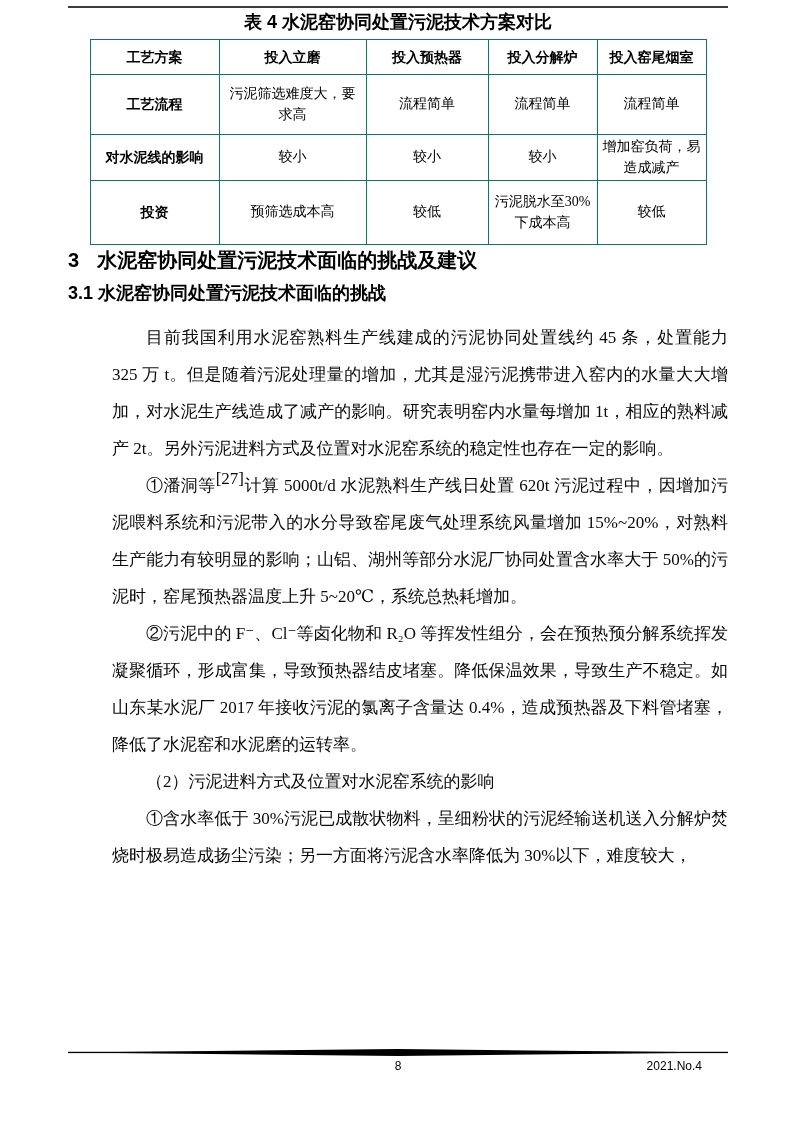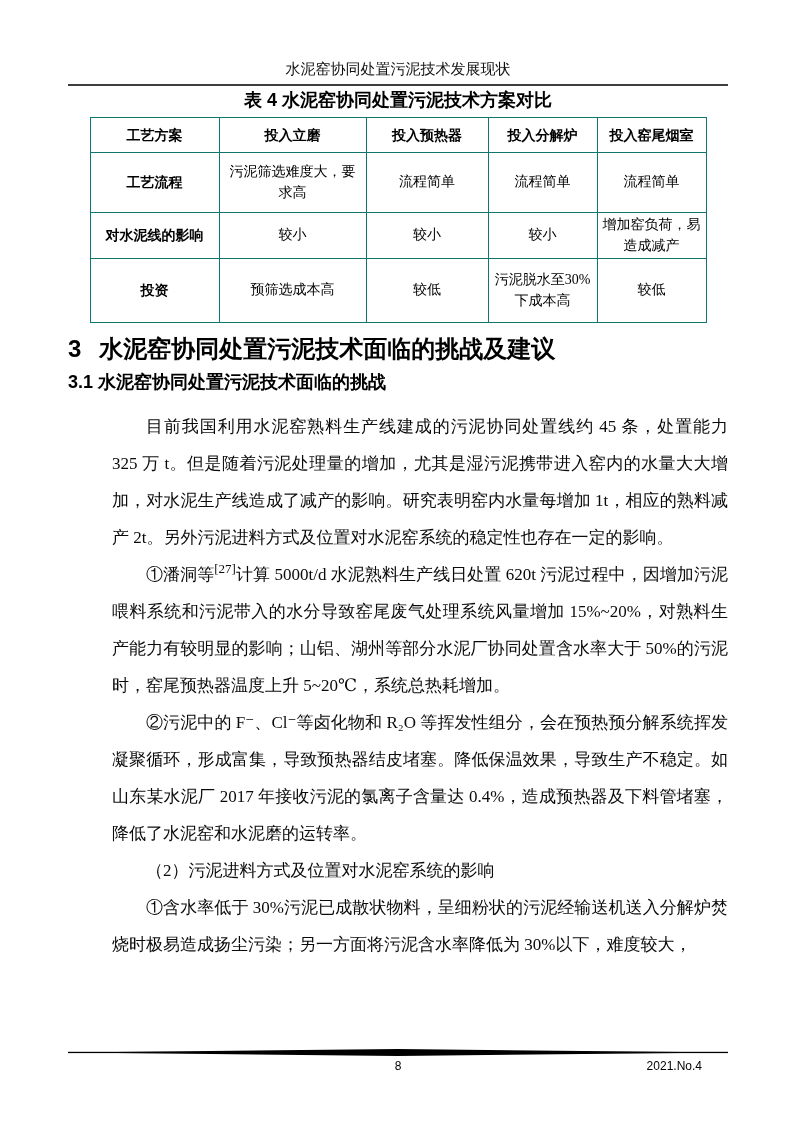--- a/index.html
+++ b/index.html
@@ -55,24 +55,24 @@
     font-weight: bold;
     font-size: 14px;
   }
   tr.r-head   { height: 35px; }
   tr.r-flow   { height: 60px; padding-left: 41px; }
   tr.r-impact { height: 46px; }
   tr.r-invest { height: 64px; }
   tr.r-env    { height: 51px; }
 
   .h1 {
-    margin-top: 13px;
+    margin-top: 2px;
     font-family: "Liberation Sans", "DejaVu Sans", sans-serif;
     font-weight: bold;
-    font-size: 24px;
+    font-size: 20px;
     line-height: 26px;
     color: #000;
   }
   .h1 .h1-num { margin-right: 18px; }
   .h2 {
     margin-top: 7px;
     font-family: "Liberation Sans", "DejaVu Sans", sans-serif;
     font-weight: bold;
     font-size: 18px;
     line-height: 26px;
@@ -81,21 +81,21 @@
   .bodytext { margin-top: 13px; }
   .bodytext p {
     font-size: 17px;
     line-height: 37px;
     text-align: justify;
     text-indent: 2em;
     color: #0a0a0a;
     margin-left: 44px;
   }
   .sup {
-    font-size: 13px;
+    font-size: 17px;
     vertical-align: super;
     line-height: 0;
   }
 
   .footer {
     position: absolute;
     left: 68px; right: 65px;
     top: 1048px;
   }
   .footer-rule-svg { display: block; width: 100%; height: 9px; }
@@ -108,21 +108,20 @@
   }
   .page-num { text-align: center; }
   .issue { position: absolute; right: 26px; top: 0; }
 </style>
 </head>
 <body>
 
 <div class="page">
   <div class="content">
 
-    <div class="doc-header">水泥窑协同处置污泥技术发展现状</div>
     <div class="header-rule"></div>
 
     <div class="table-caption">表 4 水泥窑协同处置污泥技术方案对比</div>
 
     <table class="cmp">
       <colgroup>
         <col style="width:129px">
           <col style="width:147px">
           <col style="width:122px">
           <col style="width:109px">

